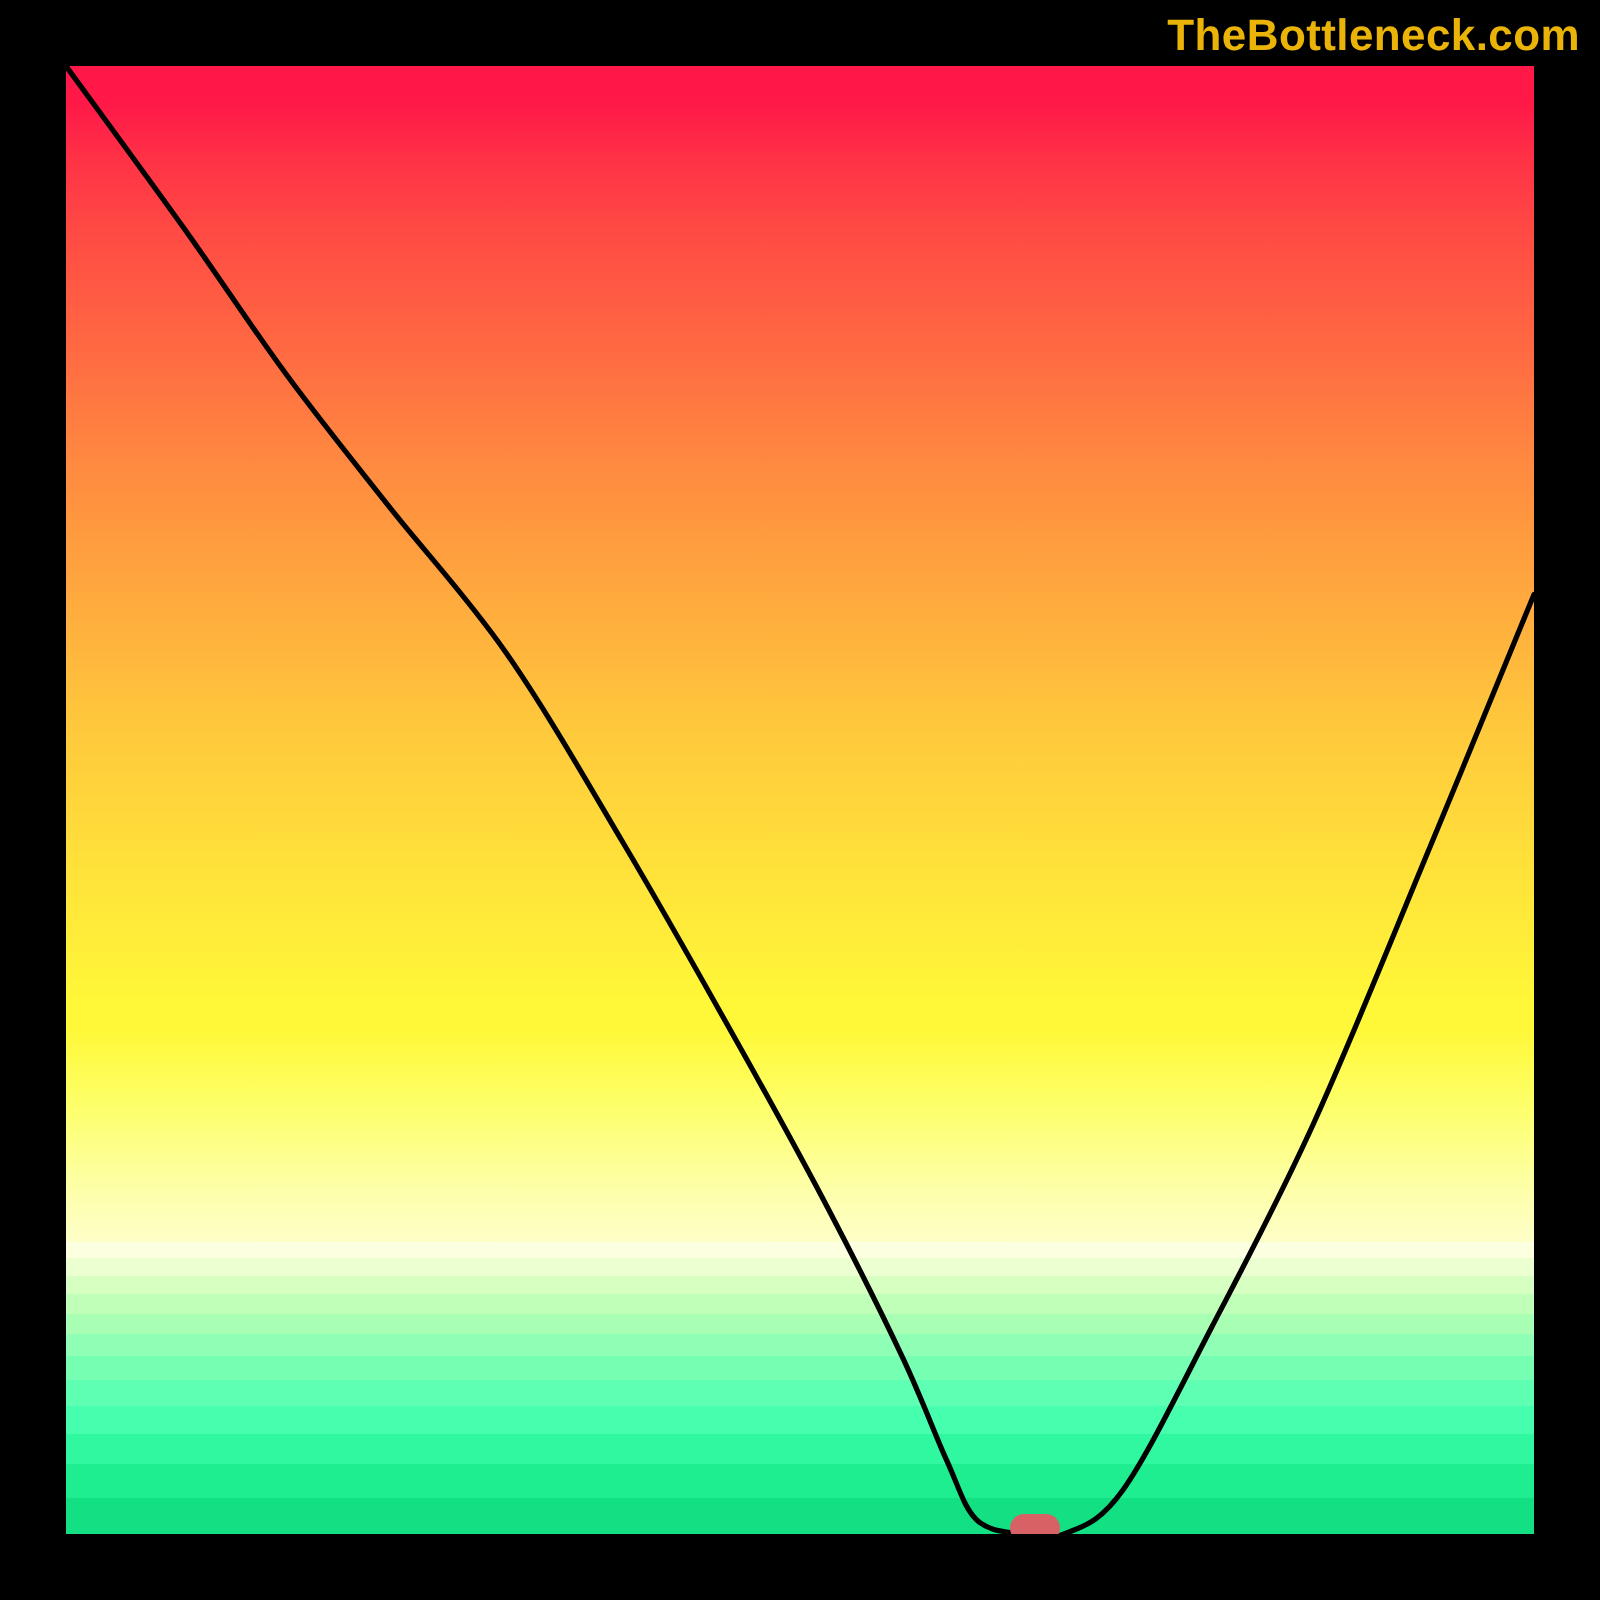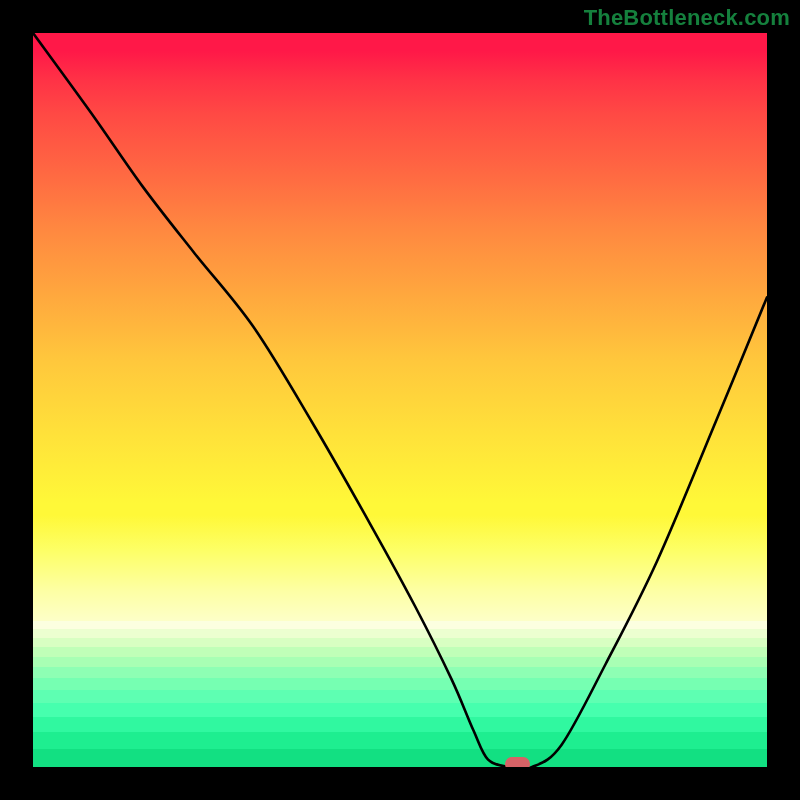--- a/index.html
+++ b/index.html
@@ -60,21 +60,21 @@
   }
   .stripe {
     position: absolute;
     left: 0;
     width: 734px;
   }
   .watermark {
     position: absolute;
     top: 5px;
     right: 10px;
-    color: #15803d;
+    color: #eab308;
     font-weight: bold;
     font-size: 22px;
     letter-spacing: 0.2px;
   }
   .marker {
     position: absolute;
     width: 25px;
     height: 14px;
     border-radius: 7px;
     background: #d66266;

